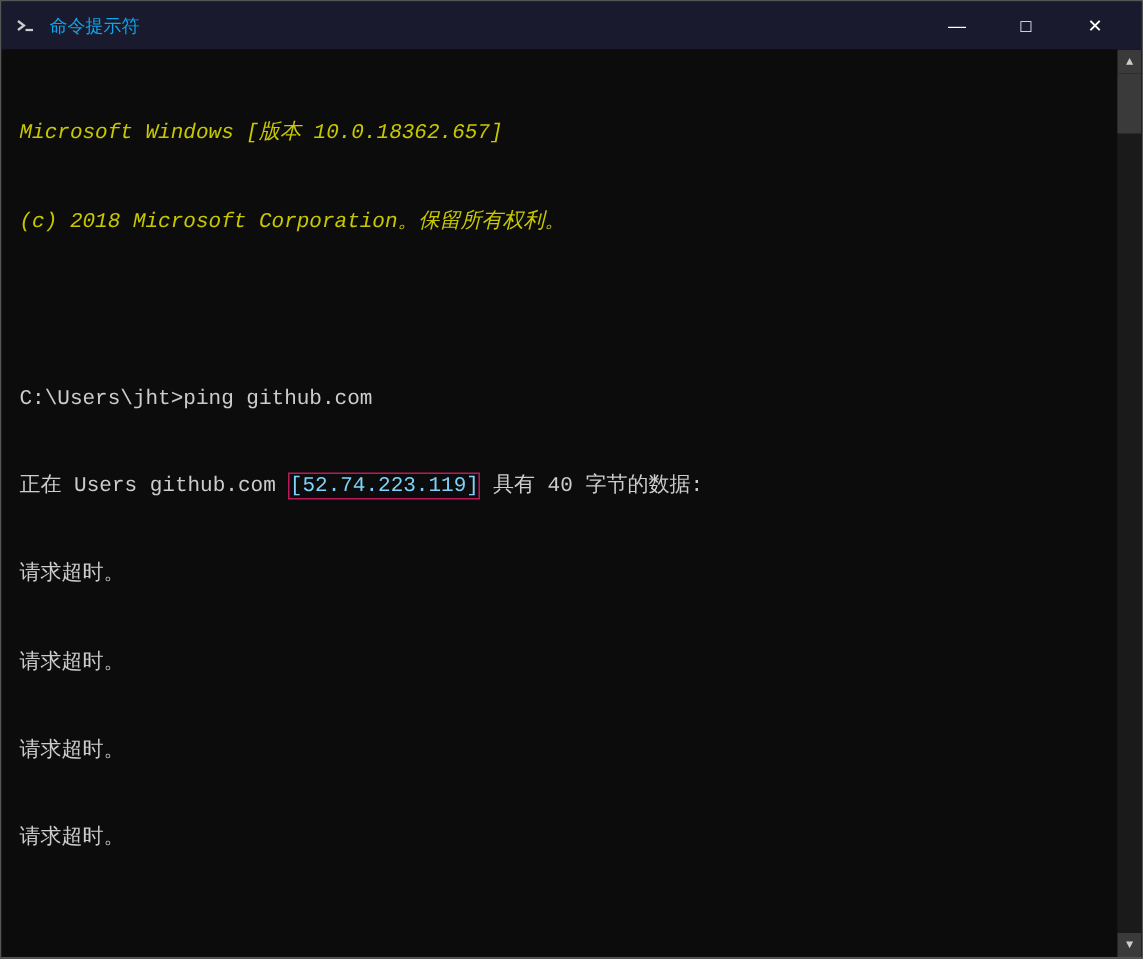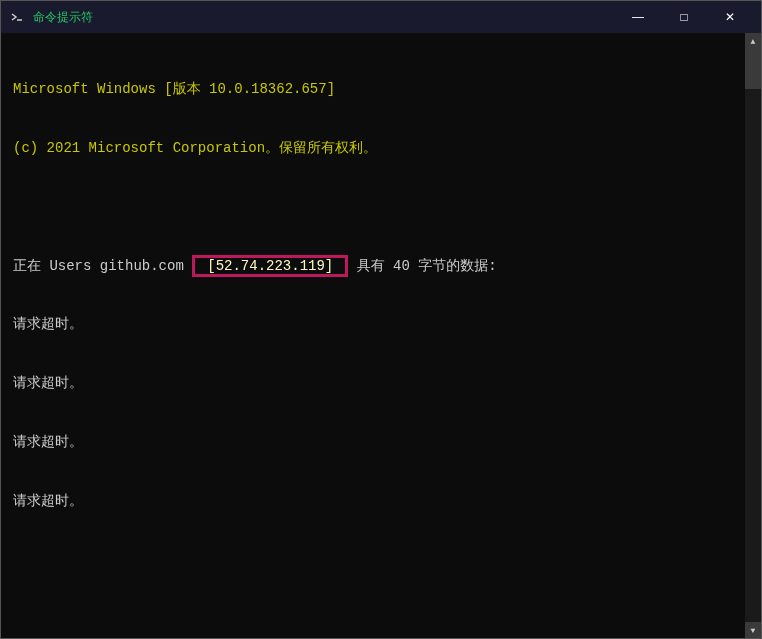--- a/index.html
+++ b/index.html
@@ -51,21 +51,21 @@
       align-items: center;
       justify-content: center;
     }
 
     .title-icon svg {
       width: 14px;
       height: 14px;
     }
 
     .title-text {
-      color: #22c55e;
+      color: #0ea5e9;
       font-size: 12px;
       font-family: 'Microsoft YaHei', 'SimHei', sans-serif;
     }
 
     .title-bar-buttons {
       display: flex;
       gap: 0;
     }
 
     .title-btn {
@@ -102,26 +102,27 @@
       display: block;
       min-height: 1.4em;
     }
 
     .text-white {
       color: #cccccc;
     }
 
     .text-yellow {
       color: #c8c800;
+      font-style: italic;
     }
 
     .ip-highlight {
-      color: #fef9c3;
-      border: 3px solid #be185d;
-      padding: 0 12px;
+      color: #7dd3fc;
+      border: 1px solid #be185d;
+      padding: 0 0;
       display: inline;
     }
 
     .scrollbar {
       position: absolute;
       right: 0;
       top: 0;
       width: 16px;
       height: 100%;
       background: #1a1a1a;
@@ -177,22 +178,23 @@
     <div class="title-bar-buttons">
       <button class="title-btn">—</button>
       <button class="title-btn">□</button>
       <button class="title-btn close">✕</button>
     </div>
   </div>
 
   <div class="terminal-body">
     <div class="terminal-content">
       <span class="line text-yellow">Microsoft Windows [版本 10.0.18362.657]</span>
-      <span class="line text-yellow">(c) 2021 Microsoft Corporation。保留所有权利。</span>
+      <span class="line text-yellow">(c) 2018 Microsoft Corporation。保留所有权利。</span>
       <span class="line">&nbsp;</span>
+      <span class="line text-white">C:\Users\jht&gt;ping github.com</span>
       <span class="line text-white"><span>正在 Users github.com </span><span class="ip-highlight">[52.74.223.119]</span><span> 具有 40 字节的数据:</span></span>
       <span class="line text-white">请求超时。</span>
       <span class="line text-white">请求超时。</span>
       <span class="line text-white">请求超时。</span>
       <span class="line text-white">请求超时。</span>
       <span class="line">&nbsp;</span>
       
       
       
       

